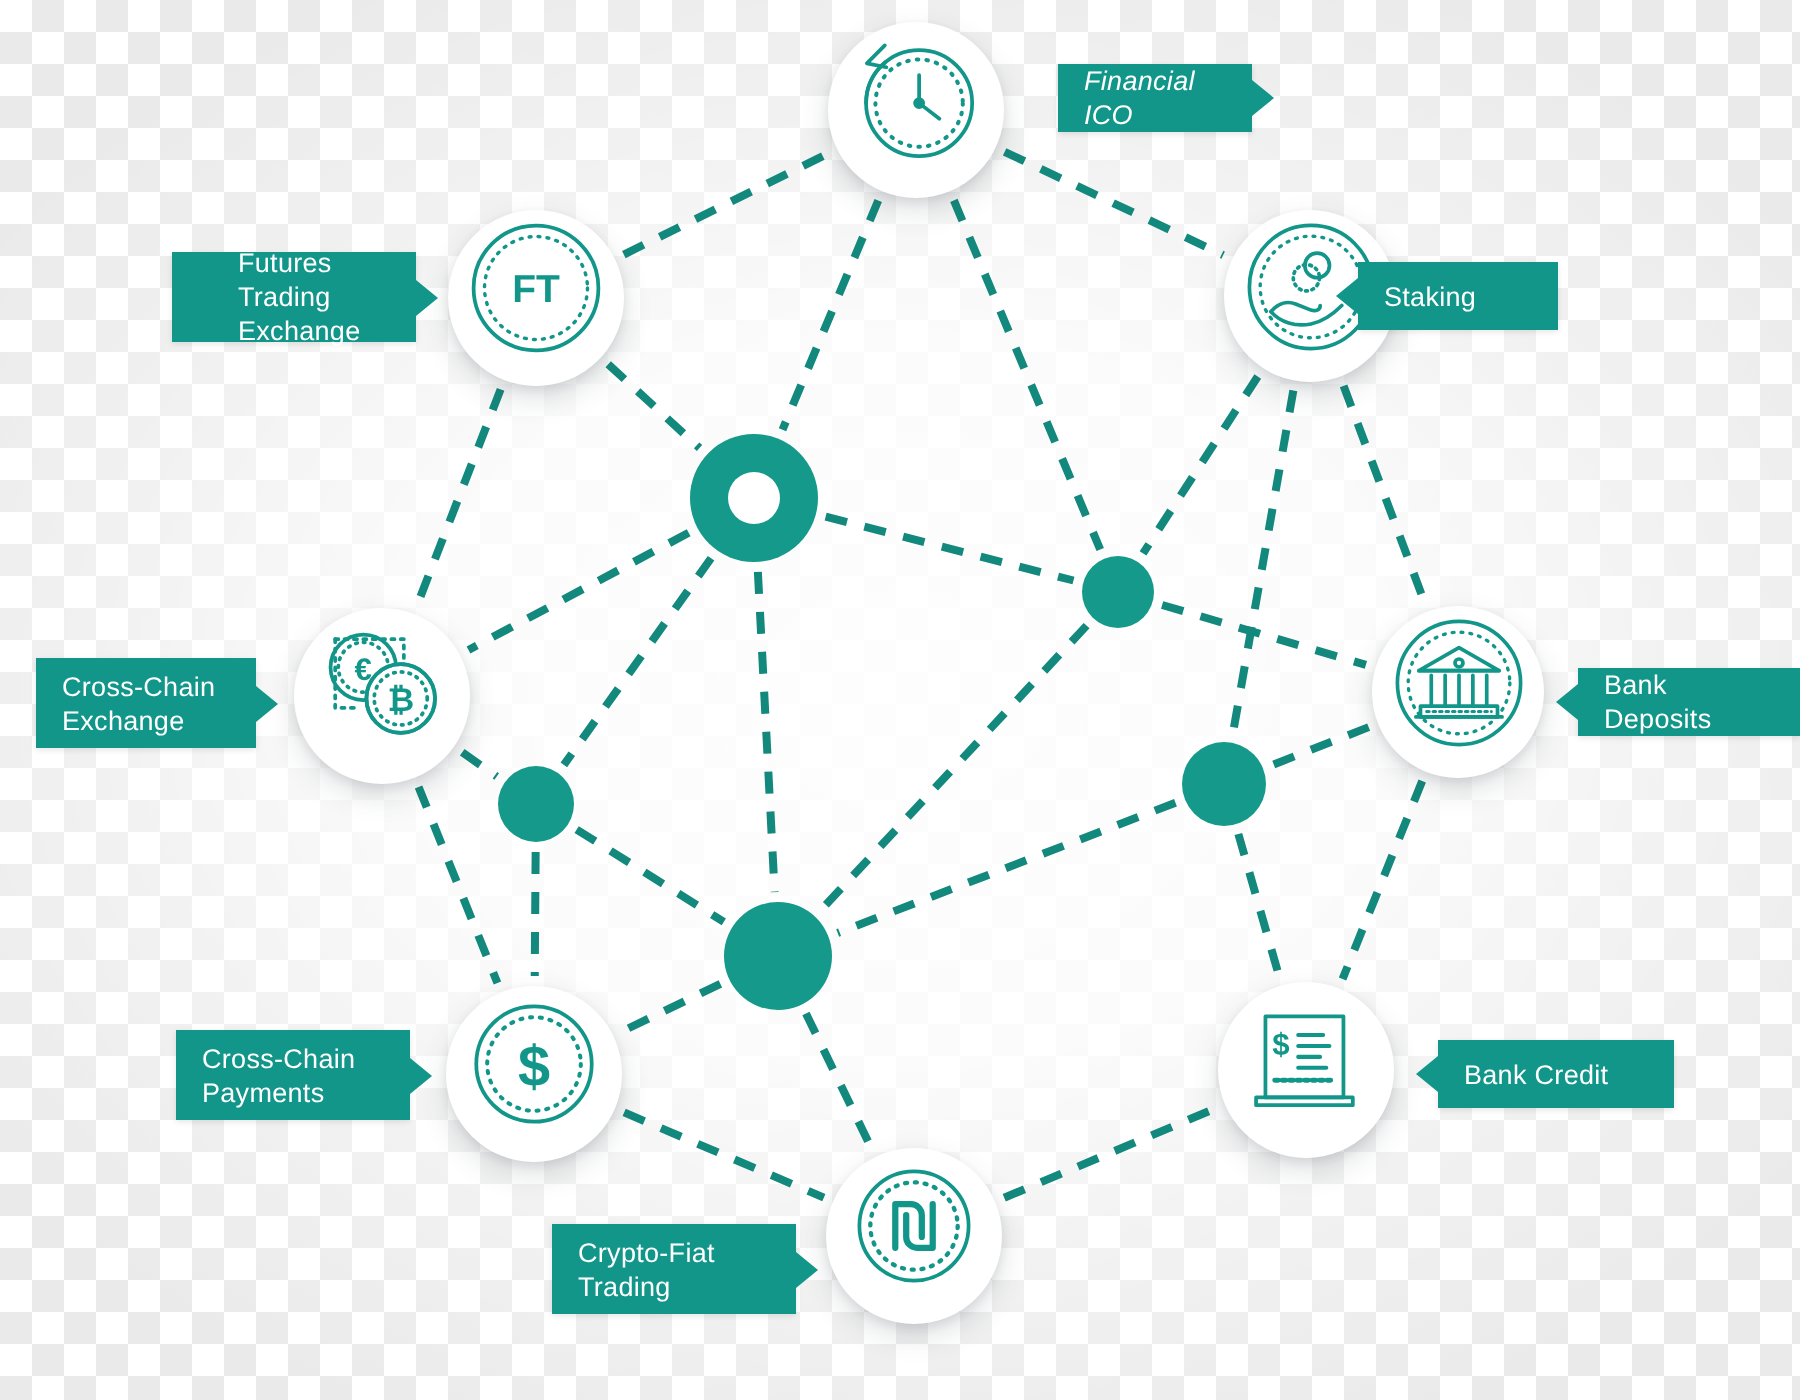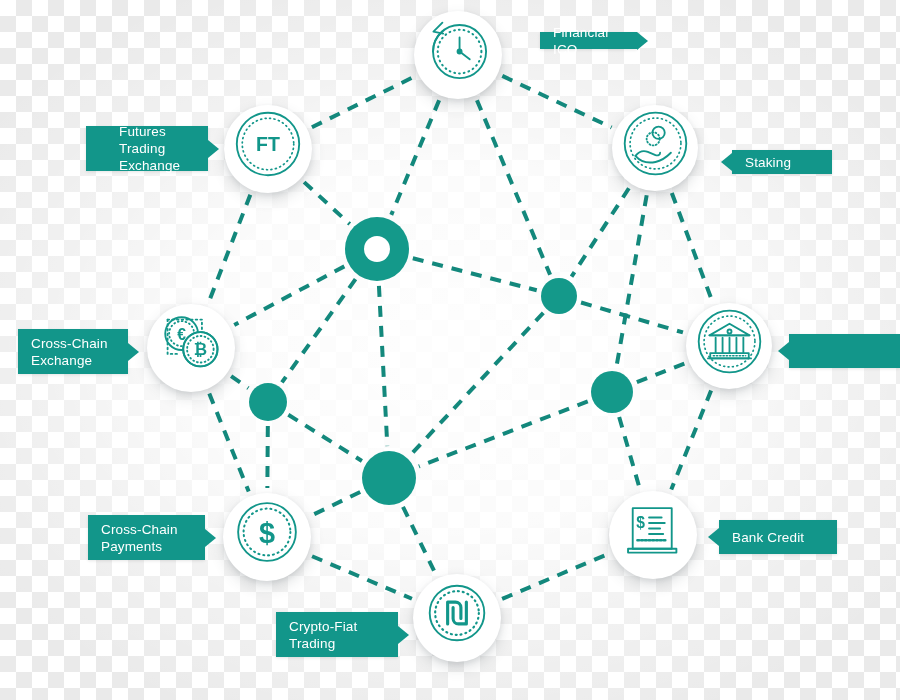--- a/index.html
+++ b/index.html
@@ -249,24 +249,24 @@
         <div class="hub-hole" style="width: 26px; height: 26px;"></div>
       </div>
       <div class="dot" style="left: 541px; top: 278px; width: 36px; height: 36px;"></div>
       <div class="dot" style="left: 249px; top: 383px; width: 38px; height: 38px;"></div>
       <div class="dot" style="left: 591px; top: 371px; width: 42px; height: 42px;"></div>
       <div class="dot" style="left: 362px; top: 451px; width: 54px; height: 54px;"></div>
     </div>
   <div id="labels">
       <div class="label center point-right" style="left: 86px; top: 126px; width: 122px; height: 45px; padding-left: 33px;"><span class="txt">Futures Trading
 Exchange</span><span class="tail"></span></div>
-      <div class="label center point-right" style="left: 540px; top: 32px; width: 97px; height: 17px;"><span class="txt">Financial ICO</span><span class="tail"></span></div>
-      <div class="label center point-left" style="left: 732px; top: 131px; width: 100px; height: 24px; margin-top: 19px;"><span class="txt">Staking</span><span class="tail"></span></div>
+      <div class="label center point-right" style="left: 529px; top: 32px; width: 97px; height: 34px; font-style: italic;"><span class="txt">Financial ICO</span><span class="tail"></span></div>
+      <div class="label center point-left" style="left: 679px; top: 131px; width: 100px; height: 34px;"><span class="txt">Staking</span><span class="tail"></span></div>
       <div class="label center point-right" style="left: 18px; top: 329px; width: 110px; height: 45px;"><span class="txt">Cross-Chain
 Exchange</span><span class="tail"></span></div>
-      <div class="label center point-left" style="left: 789px; top: 334px; width: 111px; height: 34px;"><span class="tail"></span></div>
+      <div class="label center point-left" style="left: 789px; top: 334px; width: 111px; height: 34px;"><span class="txt">Bank Deposits</span><span class="tail"></span></div>
       <div class="label center point-right" style="left: 88px; top: 515px; width: 117px; height: 45px;"><span class="txt">Cross-Chain
 Payments</span><span class="tail"></span></div>
       <div class="label center point-left" style="left: 719px; top: 520px; width: 118px; height: 34px;"><span class="txt">Bank Credit</span><span class="tail"></span></div>
       <div class="label center point-right" style="left: 276px; top: 612px; width: 122px; height: 45px;"><span class="txt">Crypto-Fiat
 Trading</span><span class="tail"></span></div>
     </div>
 </div>
 
 </body></html>

